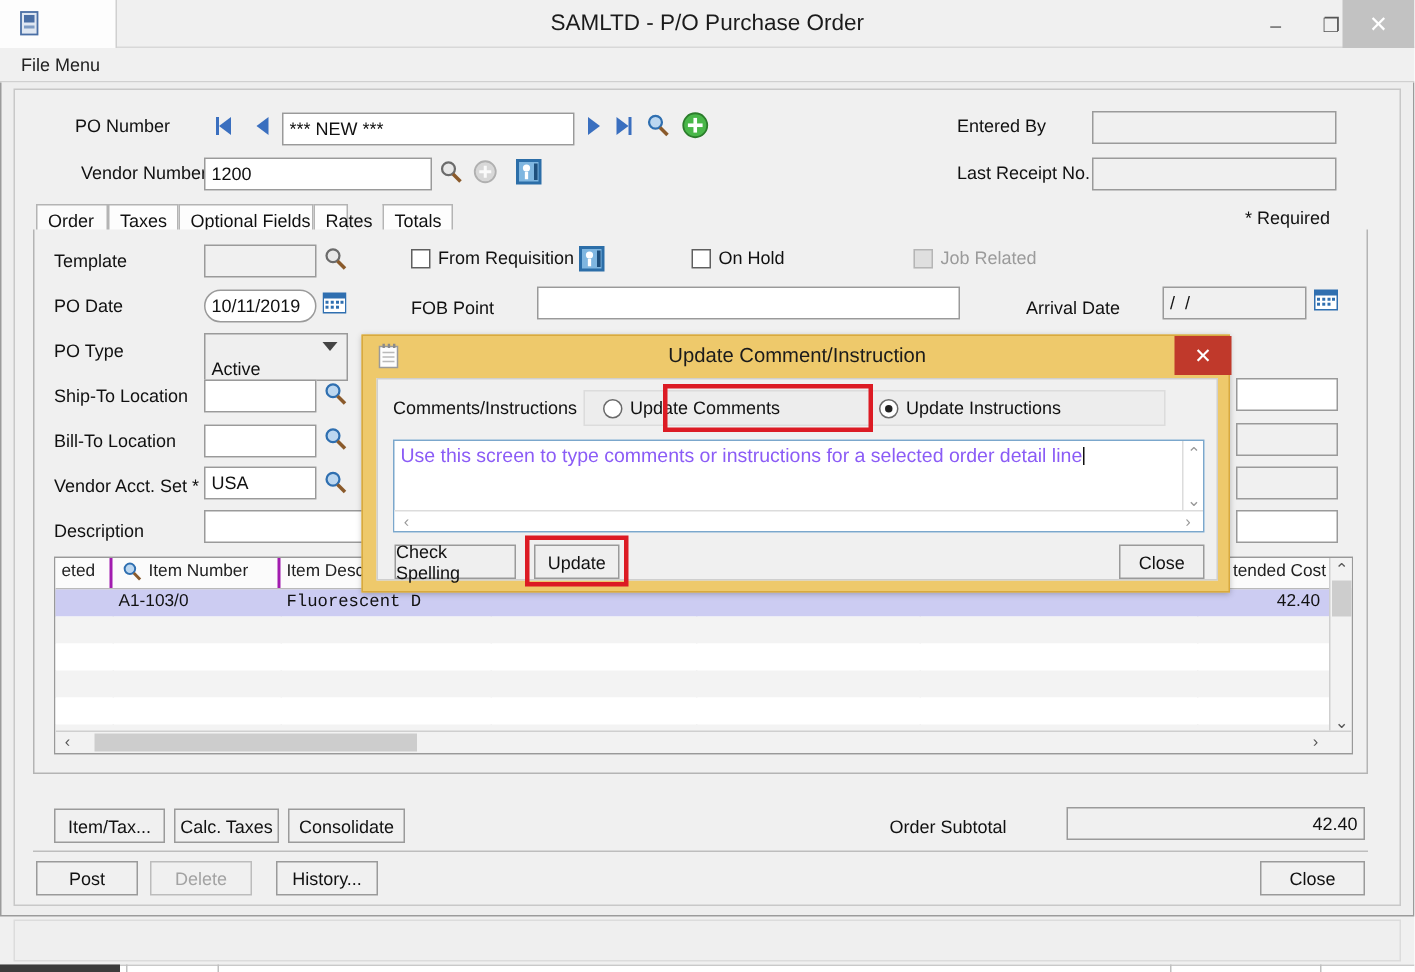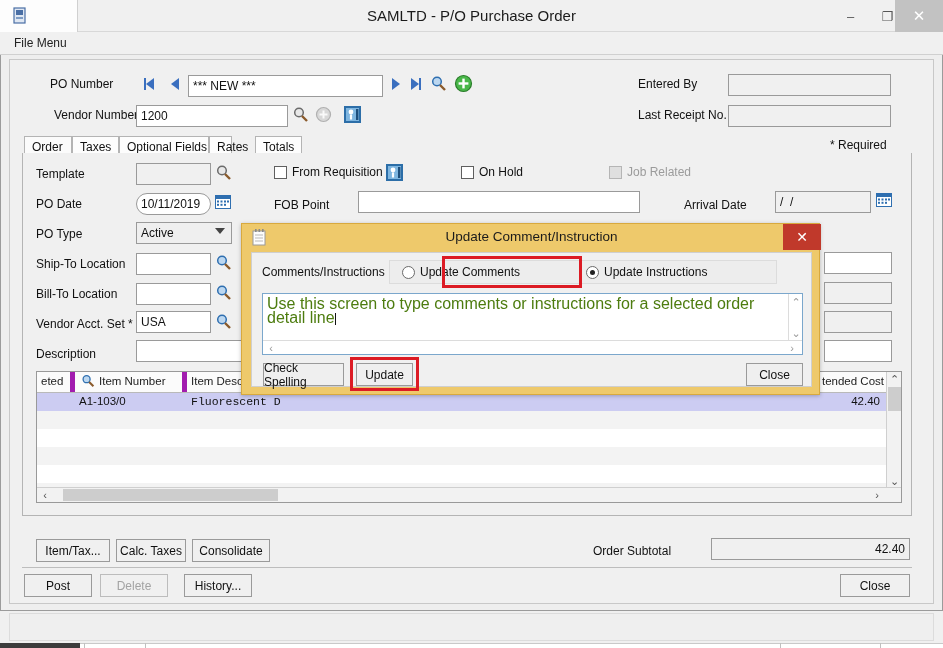--- a/index.html
+++ b/index.html
@@ -69,21 +69,21 @@
   .inp-right { text-align:right; }
 
   .mag {
     position:absolute; width:17px; height:17px; cursor:default;
   }
   .mag svg { display:block; }
 
   .selbox {
     position:absolute; height:22px; background:#efefef;
     border:1px solid #9a9a9a; font-size:12px; color:#111;
-    padding:2px 4px; line-height:16px;
+    padding:15px 4px; line-height:16px;
   }
   .selbox .chev {
     position:absolute; right:6px; top:5px; width:0; height:0;
     border-left:5px solid transparent; border-right:5px solid transparent;
     border-top:6px solid #444;
   }
 
   
   .navarrow { position:absolute; width:15px; height:16px; }
   .tab {
@@ -115,21 +115,21 @@
     position:absolute; left:36px; top:371px; width:866px; height:132px;
     background:#fff; border:1px solid #999;
   }
   .grid-head {
     position:absolute; left:0; top:0; width:100%; height:21px;
     background:#fbfbfb; border-bottom:1px solid #b9b9b9;
   }
   .gh {
     position:absolute; top:0; height:20px; font-size:11.5px; color:#222;
     padding:3px 4px 0 4px; white-space:nowrap; overflow:hidden;
-    border-right:5px solid #a21caf;
+    border-right:2px solid #a21caf;
   }
   .grid-row {
     position:absolute; left:0; width:100%; height:18px;
   }
   .grid-row.sel { background:#ccccf2; }
   .grid-row.alt { background:#f3f3f3; }
   .grid-row.white { background:#ffffff; }
   .gcell {
     position:absolute; top:0; height:18px; font-size:11.5px; color:#111;
     padding:2px 4px 0 4px; white-space:nowrap; overflow:hidden;
@@ -203,21 +203,21 @@
   .radio-lbl { font-size:12px; color:#111; }
   .hl-red {
     position:absolute; border:3px solid #dc1b24;
   }
   .ta-wrap {
     position:absolute; left:10px; top:40px; width:541px; height:62px;
     background:#fff; border:1px solid #7ba7cc;
   }
   .ta-text {
     position:absolute; left:4px; top:3px; width:500px;
-    font-size:16px; color:#4d7c0f; line-height:14px;
+    font-size:13px; color:#8b5cf6; line-height:14px;
   }
   .caret {
     display:inline-block; width:1px; height:12px; background:#111;
     vertical-align:-2px;
   }
   .ta-vs {
     position:absolute; right:0; top:0; width:14px; height:47px;
     background:#fff; border-left:1px solid #dcdcdc;
   }
   .ta-hs {

